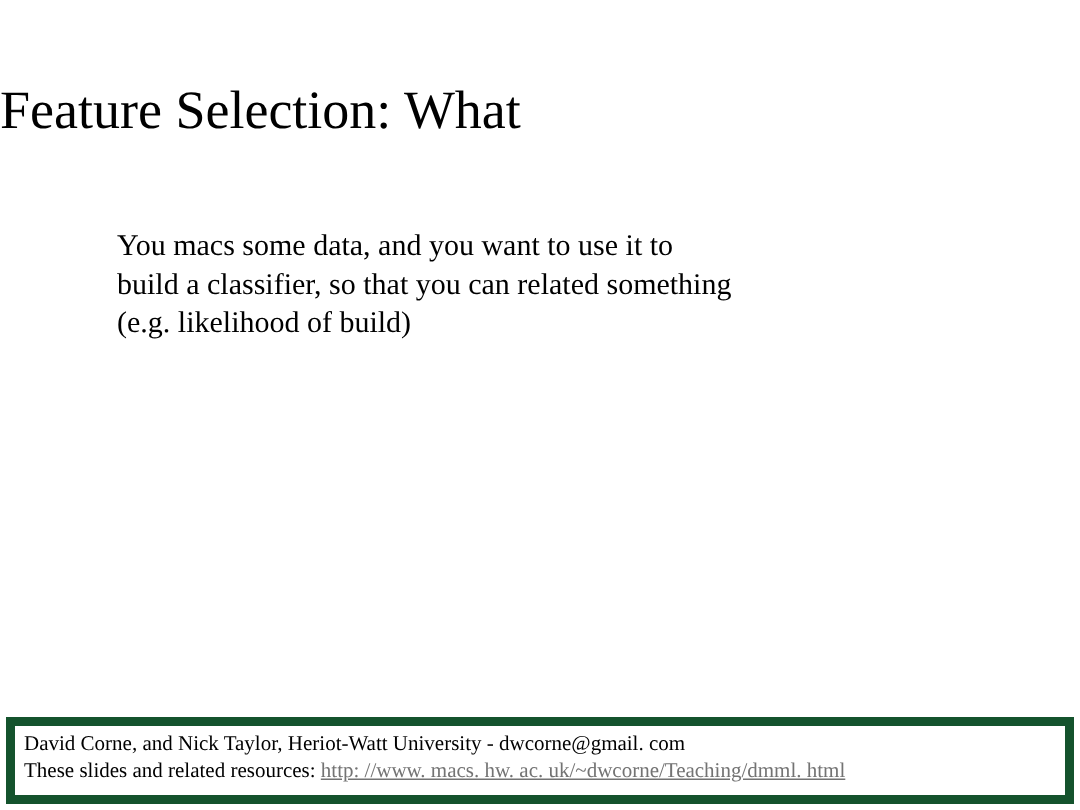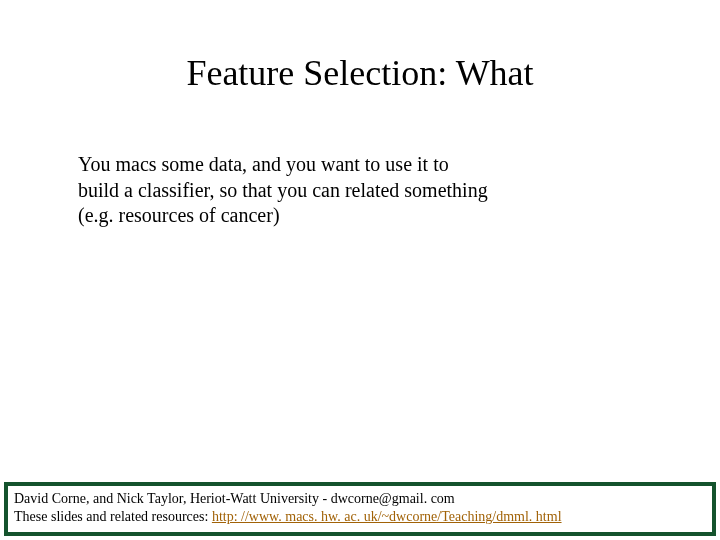--- a/index.html
+++ b/index.html
@@ -1,33 +1,33 @@
 <!DOCTYPE html>
 <html><head>
 <meta charset="utf-8">
 <style>
   * { margin: 0; padding: 0; box-sizing: border-box; }
   html, body { width: 720px; height: 540px; background: #fff; font-family: "Times New Roman", Times, serif; color: #000; }
   .slide { position: relative; width: 720px; height: 540px; }
-  .title { position: absolute; top: 52px; left: 0; width: 720px; text-align: center; font-size: 36px; font-weight: 400; }
+  .title { position: absolute; top: 52px; left: 0; width: 720px; text-align: left; font-size: 36px; font-weight: 400; }
   .body-text { position: absolute; top: 152px; left: 78px; width: 580px; font-size: 20px; line-height: 1.28; }
-  .footer-box { position: absolute; left: 4px; right: 4px; bottom: 4px; border: 4px solid #14532d; padding: 4px 6px 6px 6px; font-size: 14px; line-height: 1.28; }
+  .footer-box { position: absolute; left: 4px; right: 4px; bottom: 4px; border: 6px solid #14532d; padding: 4px 6px 6px 6px; font-size: 14px; line-height: 1.28; }
   .footer-line2-pre { display: inline; text-align: center; }
-  .footer-link { display: inline; color: #a16207; text-decoration: underline; }
+  .footer-link { display: inline; color: #737373; text-decoration: underline; }
 </style>
 </head>
 <body>
 
 <div class="slide">
   <div class="title">Feature Selection:  What</div>
 
   <div class="body-text">
     <div>You macs some data, and you want to use it to</div>
     <div>build a classifier, so that you can related something</div>
-    <div> (e.g. resources of cancer)</div>
+    <div> (e.g. likelihood of build)</div>
   </div>
 
   <div class="footer-box">
     <div>David Corne, and Nick Taylor,  Heriot-Watt University  -  dwcorne@gmail. com</div>
     <div>
       <span class="footer-line2-pre">These slides and related resources:   </span><span class="footer-link">http: //www. macs. hw. ac. uk/~dwcorne/Teaching/dmml. html</span>
     </div>
   </div>
 </div>
 

